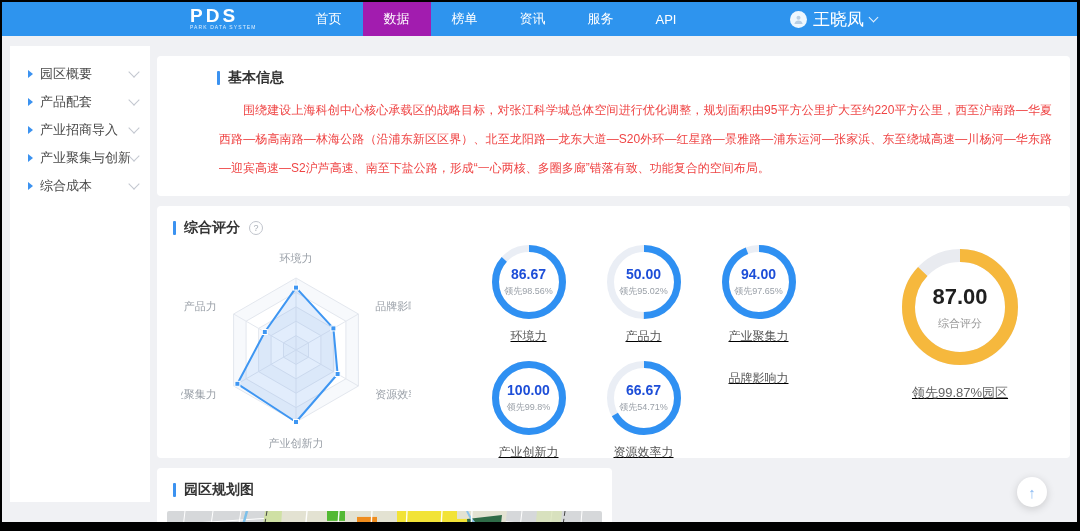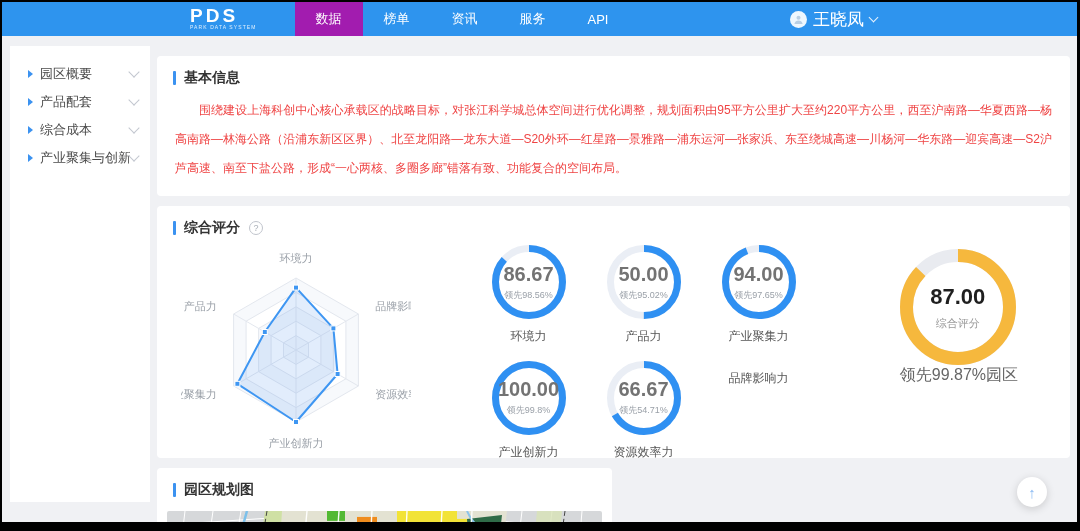--- a/index.html
+++ b/index.html
@@ -24,59 +24,60 @@
   .side-item{display:flex;align-items:center;height:28px;padding:0 12px 0 18px;font-size:13px;color:#4a4a4a;cursor:pointer;}
   .caret{width:0;height:0;border-left:5px solid #3b92f0;border-top:4px solid transparent;border-bottom:4px solid transparent;margin-right:7px;flex:none;}
   .side-label{flex:1;white-space:nowrap;overflow:hidden;}
   .main{flex:1;margin-left:7px;padding-top:10px;min-width:0;}
   .card{background:#fff;border-radius:4px;margin-bottom:10px;}
   .card-head{display:flex;align-items:center;padding:13px 16px 0 16px;}
   .tbar{width:3px;height:14px;background:#3b92f0;border-radius:1px;margin-right:8px;flex:none;}
   .card-title{font-size:14px;font-weight:bold;color:#333;}
   .help{width:14px;height:14px;border:1px solid #c0c4cc;border-radius:50%;margin-left:9px;display:flex;
     align-items:center;justify-content:center;font-size:9px;color:#aab0b8;cursor:pointer;box-sizing:border-box;}
-  .card.basic{padding-bottom:13px;}
+  .card.basic{padding-bottom:13px;padding-left:44px;}
   .para{margin:9px 18px 0 18px;font-size:12px;line-height:29px;color:#ef4444;text-indent:2em;text-align:justify;}
   .card.score{height:252px;box-sizing:border-box;overflow:hidden;}
-  .score-body{display:flex;}
+  .score-body{display:flex;text-decoration:underline;}
   .radar-wrap{margin:10px 0 0 24px;flex:none;}
   
   .gauges{display:grid;grid-template-columns:repeat(3,115px);row-gap:13px;margin:8px 0 0 60px;flex:none;}
   .gauge{display:flex;flex-direction:column;align-items:center;}
   .gauge-ring{position:relative;width:74px;height:74px;}
   .gauge-ring svg{display:block;}
   .gauge-center{position:absolute;inset:0;display:flex;flex-direction:column;align-items:center;justify-content:center;}
-  .gauge-value{font-size:20px;font-weight:bold;color:#737373;text-align:center;}
+  .gauge-value{font-size:14px;font-weight:bold;color:#1d4ed8;text-align:center;}
   .gauge-lead{font-size:9px;color:#9aa0a8;margin-top:3px;}
   .gauge-label{font-size:12px;color:#555;margin-top:9px;}
-  .overall{margin:12px 52px 0 auto;display:flex;flex-direction:column;align-items:flex-start;flex:none;}
+  .overall{margin:12px 52px 0 auto;display:flex;flex-direction:column;align-items:center;flex:none;}
   .gauge-ring.big{width:116px;height:116px;}
   .overall-value{font-size:22px;font-weight:bold;color:#1f1f1f;}
   .overall-center-label{font-size:11px;color:#999;margin-top:6px;}
-  .overall-lead{font-size:16px;color:#666;}
+  .overall-lead{font-size:13px;color:#666;margin-top:19px;}
   
   .card.map{width:455px;height:180px;box-sizing:border-box;}
   .map-img{display:block;margin:12px 10px 0 10px;width:435px;height:85px;border-radius:2px;}
   
   .fab{position:absolute;right:30px;bottom:15px;width:30px;height:30px;border-radius:50%;background:#fff;
     box-shadow:0 2px 8px rgba(0,0,0,.16);display:flex;align-items:center;justify-content:center;
     color:#8abaf3;font-size:15px;font-weight:bold;cursor:pointer;}
   .avatar{width:17px;height:17px;border-radius:50%;background:rgba(255,255,255,.92);display:flex;align-items:center;justify-content:center;}
 </style>
 </head>
 <body>
 
 <div class="screen">
 
   <div class="topnav">
     <div class="logo">
       <div class="logo-text">PDS</div>
       <div class="logo-sub">PARK DATA SYSTEM</div>
     </div>
     <div class="nav-items">
+        <div class="nav-item">首页</div>
         <div class="nav-item active">数据</div>
         <div class="nav-item">榜单</div>
         <div class="nav-item">资讯</div>
         <div class="nav-item">服务</div>
         <div class="nav-item">API</div>
       </div>
     <div class="user">
       <span class="avatar">
         <svg width="11" height="11" viewBox="0 0 12 12">
             <circle cx="6" cy="4" r="2.2" fill="#b9cfe4"></circle>
@@ -96,26 +97,31 @@
             <span class="side-label">园区概要</span>
             <span class="chev"></span>
           </div>
           <div class="side-item">
             <span class="caret"></span>
             <span class="side-label">产品配套</span>
             <span class="chev"></span>
           </div>
           <div class="side-item">
             <span class="caret"></span>
+            <span class="side-label">产业招商导入</span>
+            <span class="chev"></span>
+          </div>
+          <div class="side-item">
+            <span class="caret"></span>
+            <span class="side-label">产业聚集与创新</span>
+            <span class="chev"></span>
+          </div>
+          <div class="side-item">
+            <span class="caret"></span>
             <span class="side-label">综合成本</span>
-            <span class="chev"></span>
-          </div>
-          <div class="side-item">
-            <span class="caret"></span>
-            <span class="side-label">产业聚集与创新</span>
             <span class="chev"></span>
           </div>
         </div>
     </div>
 
     <div class="main">
 
       <div class="card basic">
         <div class="card-head">
           <span class="tbar"></span>

